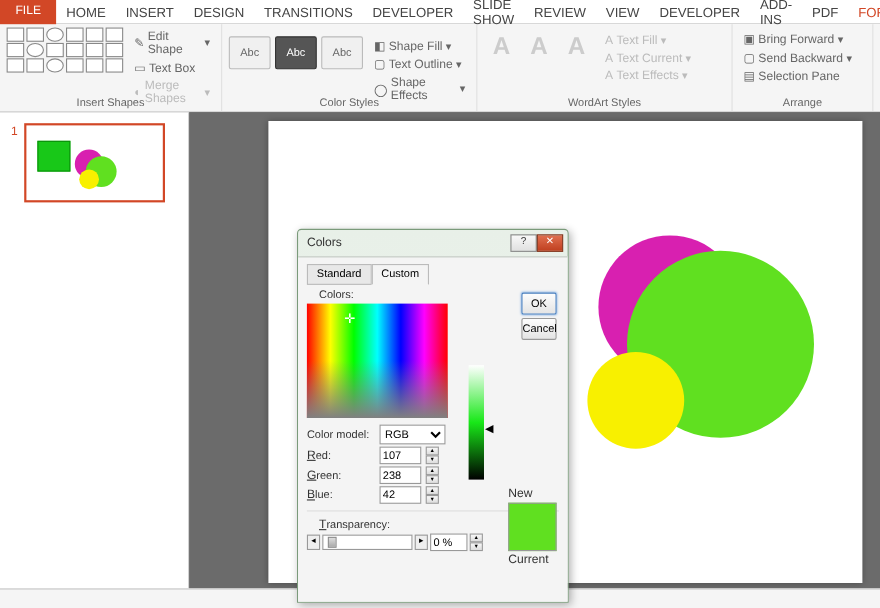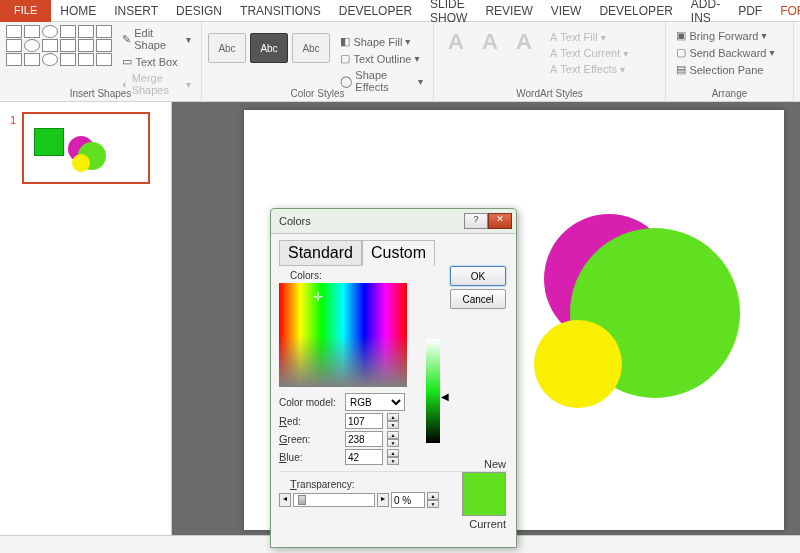--- a/index.html
+++ b/index.html
@@ -29,38 +29,38 @@
 .statusbar{position:absolute;bottom:0;left:0;right:0;height:18px;background:#f5f5f5;border-top:1px solid #ccc}
 
 .dlg{position:absolute;left:270px;top:208px;width:247px;background:linear-gradient(#e8f0e8,#f0f4f0);border:1px solid #7a9a7a;border-radius:4px 4px 0 0;box-shadow:2px 2px 8px rgba(0,0,0,0.3)}
 .dlg-title{height:24px;display:flex;align-items:center;padding:0 4px;font-size:11px;color:#333}
 .dlg-title span{flex:1;padding-left:4px}
 .dlg-btns{display:flex;gap:0}
 .dlg-btn{width:24px;height:16px;font-size:9px;text-align:center;border:1px solid #888;background:linear-gradient(#f8f8f8,#e0e0e0);cursor:pointer}
 .dlg-btn.close{background:linear-gradient(#e07050,#c04020);color:#fff;border-color:#803018}
 .dlg-body{background:#f4f4f4;padding:6px 8px 8px;border-top:1px solid #c0c8c0}
 .tabstrip{display:flex;margin-bottom:4px}
-.dtab{padding:3px 8px;font-size:16px;background:#e8e8e8;border:1px solid #bbb;cursor:pointer}
+.dtab{padding:3px 8px;font-size:10px;background:#e8e8e8;border:1px solid #bbb;cursor:pointer}
 .dtab.active{background:#f4f4f4;border-bottom-color:#f4f4f4;position:relative;z-index:1}
 .ok-cancel{position:absolute;right:10px;top:32px;display:flex;flex-direction:column;gap:3px}
-.btn{width:56px;height:20px;font-size:10px;background:linear-gradient(#fdfdfd,#e4e4e4);border:1px solid #999;border-radius:2px;cursor:pointer}
+.btn{width:32px;height:20px;font-size:10px;background:linear-gradient(#fdfdfd,#e4e4e4);border:1px solid #999;border-radius:2px;cursor:pointer}
 .btn.primary{border-color:#4a80c0;box-shadow:0 0 2px #6aa0e0}
 .picker-lbl{font-size:10px;color:#333;margin:2px 11px}
 .picker{position:relative;width:128px;height:104px;background:linear-gradient(to right,red,#ff0,#0f0,#0ff,#00f,#f0f,red);cursor:crosshair;margin-bottom:6px}
 .picker::after{content:"";position:absolute;inset:0;background:linear-gradient(to bottom,rgba(128,128,128,0) 0%,rgba(128,128,128,0) 50%,#808080 100%)}
 .picker-cursor{position:absolute;width:10px;height:10px;pointer-events:none;color:#fff;font-size:12px;line-height:8px}
 .lum{position:absolute;left:147px;top:56px;width:14px;height:104px;background:linear-gradient(#fff 0%,#18e818 50%,#000 100%);border:0}
 .lum-arrow{position:absolute;left:162px;top:108px;font-size:10px;color:#000}
 .frow{display:flex;align-items:center;margin:2px 0;gap:4px}
 .flabel{width:62px;font-size:10px;color:#333}
 .flabel u{text-decoration:underline}
 .fnum{width:38px;height:16px;font-size:10px;border:1px solid #999;padding:0 2px;background:#fff}
 .spinner{width:12px;height:16px;display:flex;flex-direction:column}
 .sp{flex:1;border:1px solid #999;background:linear-gradient(#f8f8f8,#ddd);font-size:5px;text-align:center;line-height:6px;cursor:pointer}
-.newcur{position:absolute;right:10px;top:224px;text-align:right;font-size:10px;color:#333}
+.newcur{position:absolute;right:10px;top:209px;text-align:left;font-size:10px;color:#333}
 .swatch{width:44px;height:44px;border:1px solid #999;margin:2px 0}
 .trans-row{margin-top:6px;border-top:1px solid #ddd;padding-top:4px}
 .slider{width:82px;height:14px;background:#fff;border:1px solid #999;position:relative;display:inline-block;vertical-align:middle}
 .slider-thumb{position:absolute;left:4px;top:1px;width:8px;height:10px;background:linear-gradient(#ddd,#aaa);border:1px solid #888}
 .arrow-btn{width:12px;height:14px;border:1px solid #999;background:#eee;font-size:8px;display:inline-block;text-align:center;vertical-align:middle;cursor:pointer}
 select.cm{width:60px;height:18px;font-size:10px;border:1px solid #999;background:#fff}
 </style>
 </head>
 <body>
 

